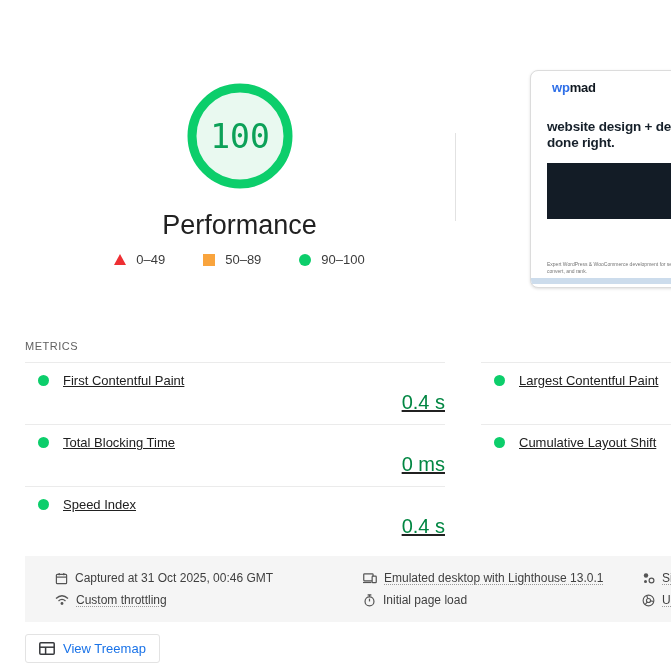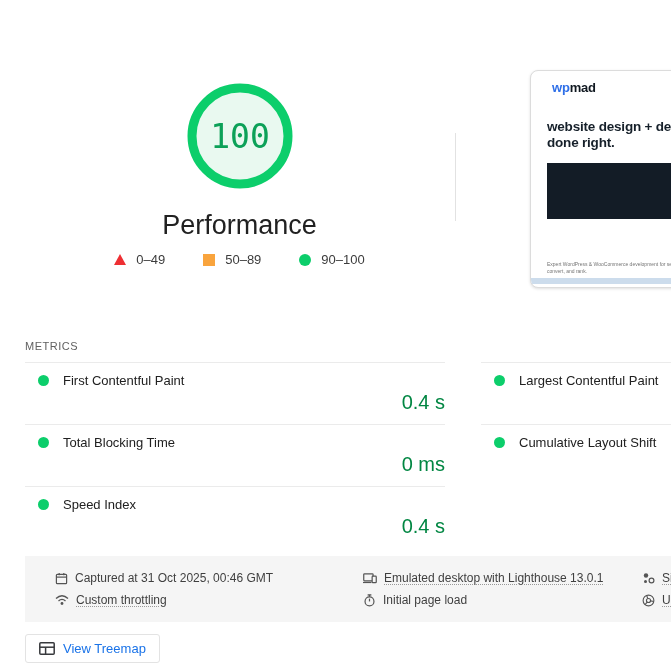--- a/index.html
+++ b/index.html
@@ -39,21 +39,21 @@
     line-height:16px;letter-spacing:-.2px;white-space:nowrap;
   }
   .thumb-img{position:absolute;left:16px;right:0;top:92px;height:56px;background:#131c26;overflow:hidden;}
   .thumb-para{padding:14px 14px 0 16px;font-size:5px;line-height:7px;color:#757575;filter:blur(.2px);}
   .thumb-bluebar{position:absolute;left:0;right:0;bottom:3px;height:6px;background:#ccdcec;}
 
   
   .metrics{padding:0 25px;width:900px;box-sizing:border-box;}
   .metrics-label{font-size:11px;font-weight:500;letter-spacing:.5px;color:#616161;line-height:16px;margin-bottom:8px;}
   .metric-grid{display:grid;grid-template-columns:420px 420px;column-gap:36px;}
-  .metric-item{border-top:1px solid #ebebeb;padding:10px 0 10px 13px;}
+  .metric-item{border-top:1px solid #ebebeb;padding:10px 0 10px 13px;text-decoration:underline;}
   .metric-toprow{display:flex;align-items:center;gap:14px;}
   .metric-dot{width:11px;height:11px;border-radius:50%;background:#0cce6b;flex:0 0 auto;}
   .metric-name{font-size:13px;color:#212121;line-height:15px;}
   .metric-value{font-size:20px;color:#018642;line-height:24px;margin:2px 0 0 25px;text-align:right;}
 
   
   .meta-strip{
     margin:8px 25px 0 25px;width:900px;box-sizing:border-box;background:#f5f5f5;
     padding:12px 0 12px 30px;display:grid;grid-template-columns:308px 279px 1fr;
     grid-auto-rows:20px;row-gap:2px;align-items:center;

